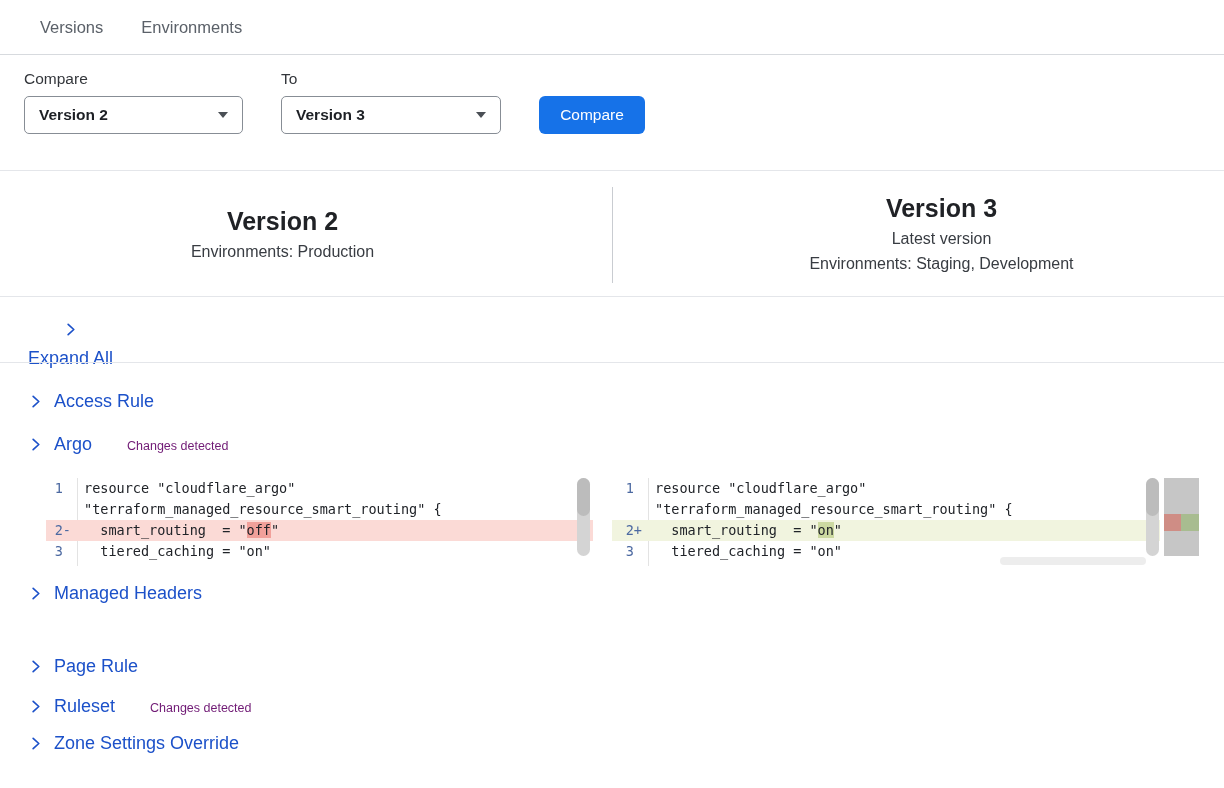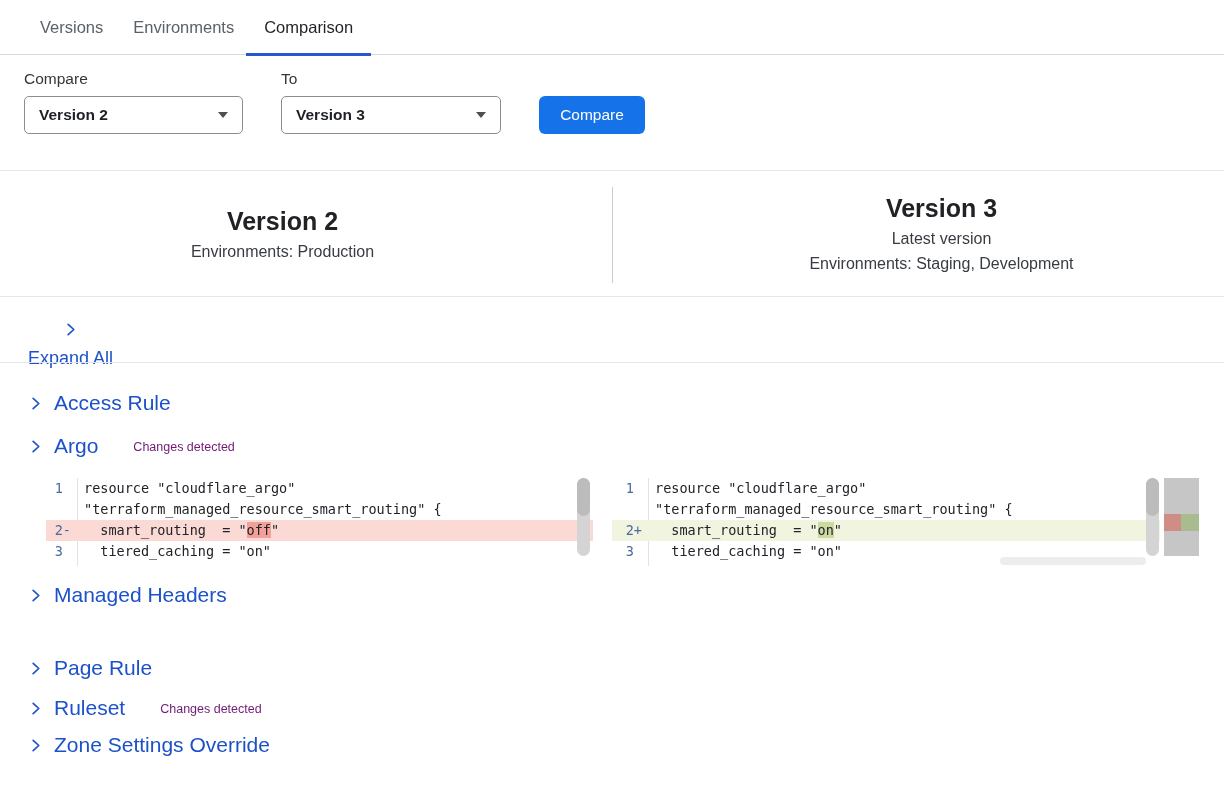--- a/index.html
+++ b/index.html
@@ -14,21 +14,21 @@
   }
   html,body{margin:0;padding:0;background:#fff;}
   body{
     width:1224px;height:788px;position:relative;overflow:hidden;
     font-family:"Liberation Sans",sans-serif;color:#24272c;
   }
   
   .tabs{
     position:absolute;top:0;left:0;right:0;height:54px;
     border-bottom:1px solid #d7dade;
-    display:flex;align-items:center;padding-left:40px;gap:30px;
+    display:flex;align-items:center;padding-left:40px;gap:38px;
   }
   .tab{font-size:16.5px;color:#5b6169;cursor:pointer;position:relative;height:100%;
        display:flex;align-items:center;}
   .tab.active{color:#1f2226;font-weight:500;}
   .tab.active::after{
     content:"";position:absolute;left:-18px;right:-18px;bottom:-2px;height:3px;
     background:var(--tab-underline);
   }
   
   .field-label{position:absolute;font-size:15.5px;color:#33363b;}
@@ -57,21 +57,21 @@
   .vheader{position:absolute;top:171px;left:0;right:0;height:125px;display:flex;}
   .vcol{flex:1;display:flex;flex-direction:column;justify-content:center;align-items:center;gap:7px;}
   .vcol-left{padding-right:50px;}
   .vcol-right{padding-left:44px;}
   .vtitle{font-size:25px;font-weight:600;color:#202226;}
   .vsub{font-size:16px;color:#383c42;}
   .vdivider{position:absolute;left:612px;top:187px;width:1px;height:96px;background:#c9ccd1;}
   
   .linkrow{position:absolute;left:28px;display:flex;align-items:center;gap:11px;
            color:var(--link-blue);cursor:pointer;}
-  .linkrow .title{font-size:21px;}
+  .linkrow .title{font-size:18px;}
   .expand-all .title{font-size:18px;}
   .chev{flex:none;display:block;}
   .badge{font-size:12.5px;color:#701a75;margin-left:24px;transform:translateY(1px);}
   .row-expand{top:322px;flex-direction:column;}
   .row-access{top:391px;}
   .row-argo{top:434px;}
   .row-managed{top:583px;}
   .row-page{top:656px;}
   .row-ruleset{top:696px;}
   .row-zone{top:711px;margin-top:22px;}
@@ -103,21 +103,20 @@
   .minimap .m-red{position:absolute;left:0;top:36px;width:17px;height:17px;background:#cf8d85;}
   .minimap .m-green{position:absolute;left:17px;top:36px;width:18px;height:17px;background:#a8bc90;}
   .hscroll-hint{position:absolute;left:1000px;top:557px;width:146px;height:8px;background:#ededed;border-radius:4px;}
 </style>
 </head>
 <body>
 
 <div class="tabs">
   <div class="tab">Versions</div>
   <div class="tab">Environments</div>
-  <div class="tab active">Comparison</div>
 </div>
 
 <div class="field-label lbl-compare">Compare</div>
 <div class="field-label lbl-to">To</div>
 
 <div class="select sel-from">
   <span class="val">Version 2</span>
   <span class="caret"></span>
 </div>
 <div class="select sel-to">

